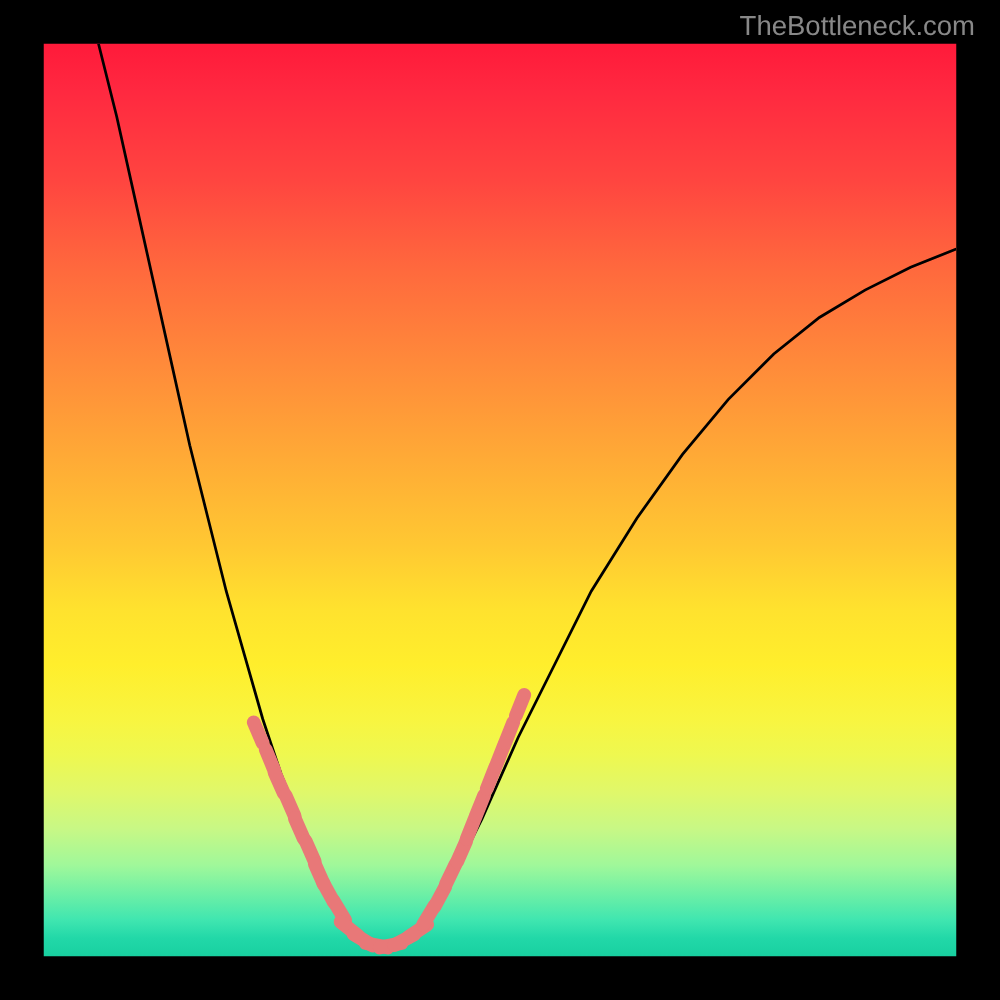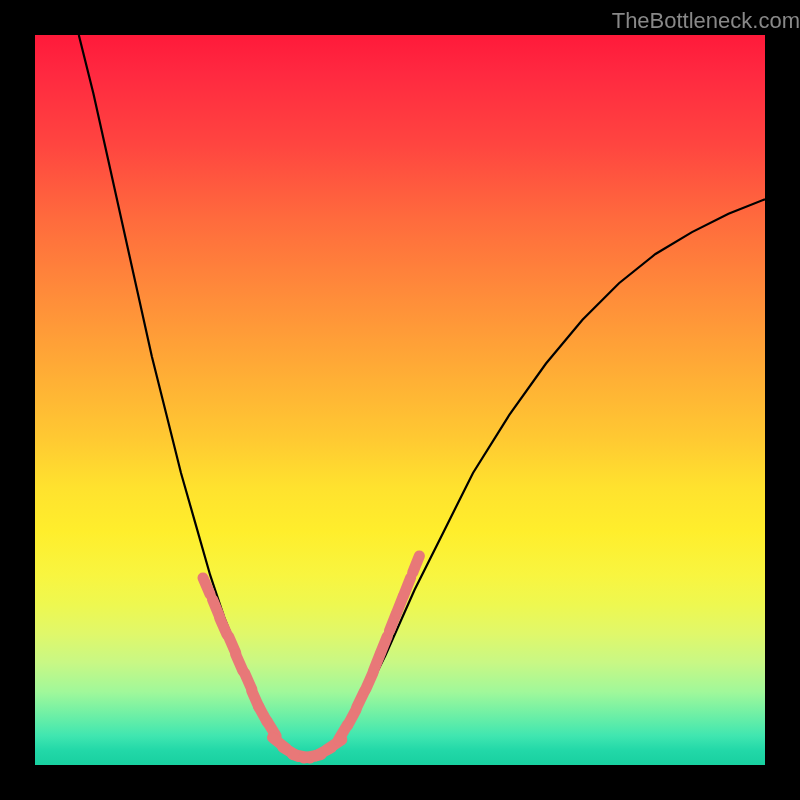--- a/index.html
+++ b/index.html
@@ -10,21 +10,21 @@
     body {
       width: 800px;
       height: 800px;
       background: #000;
       position: relative;
       overflow: hidden;
     }
     .watermark {
       position: absolute;
       top: 8px;
-      right: 0;
+      right: 20px;
       color: #888;
       font-family: Arial, sans-serif;
       font-size: 22px;
       z-index: 10;
     }
     .chart-area {
       position: absolute;
       top: 35px;
       left: 35px;
       width: 730px;

